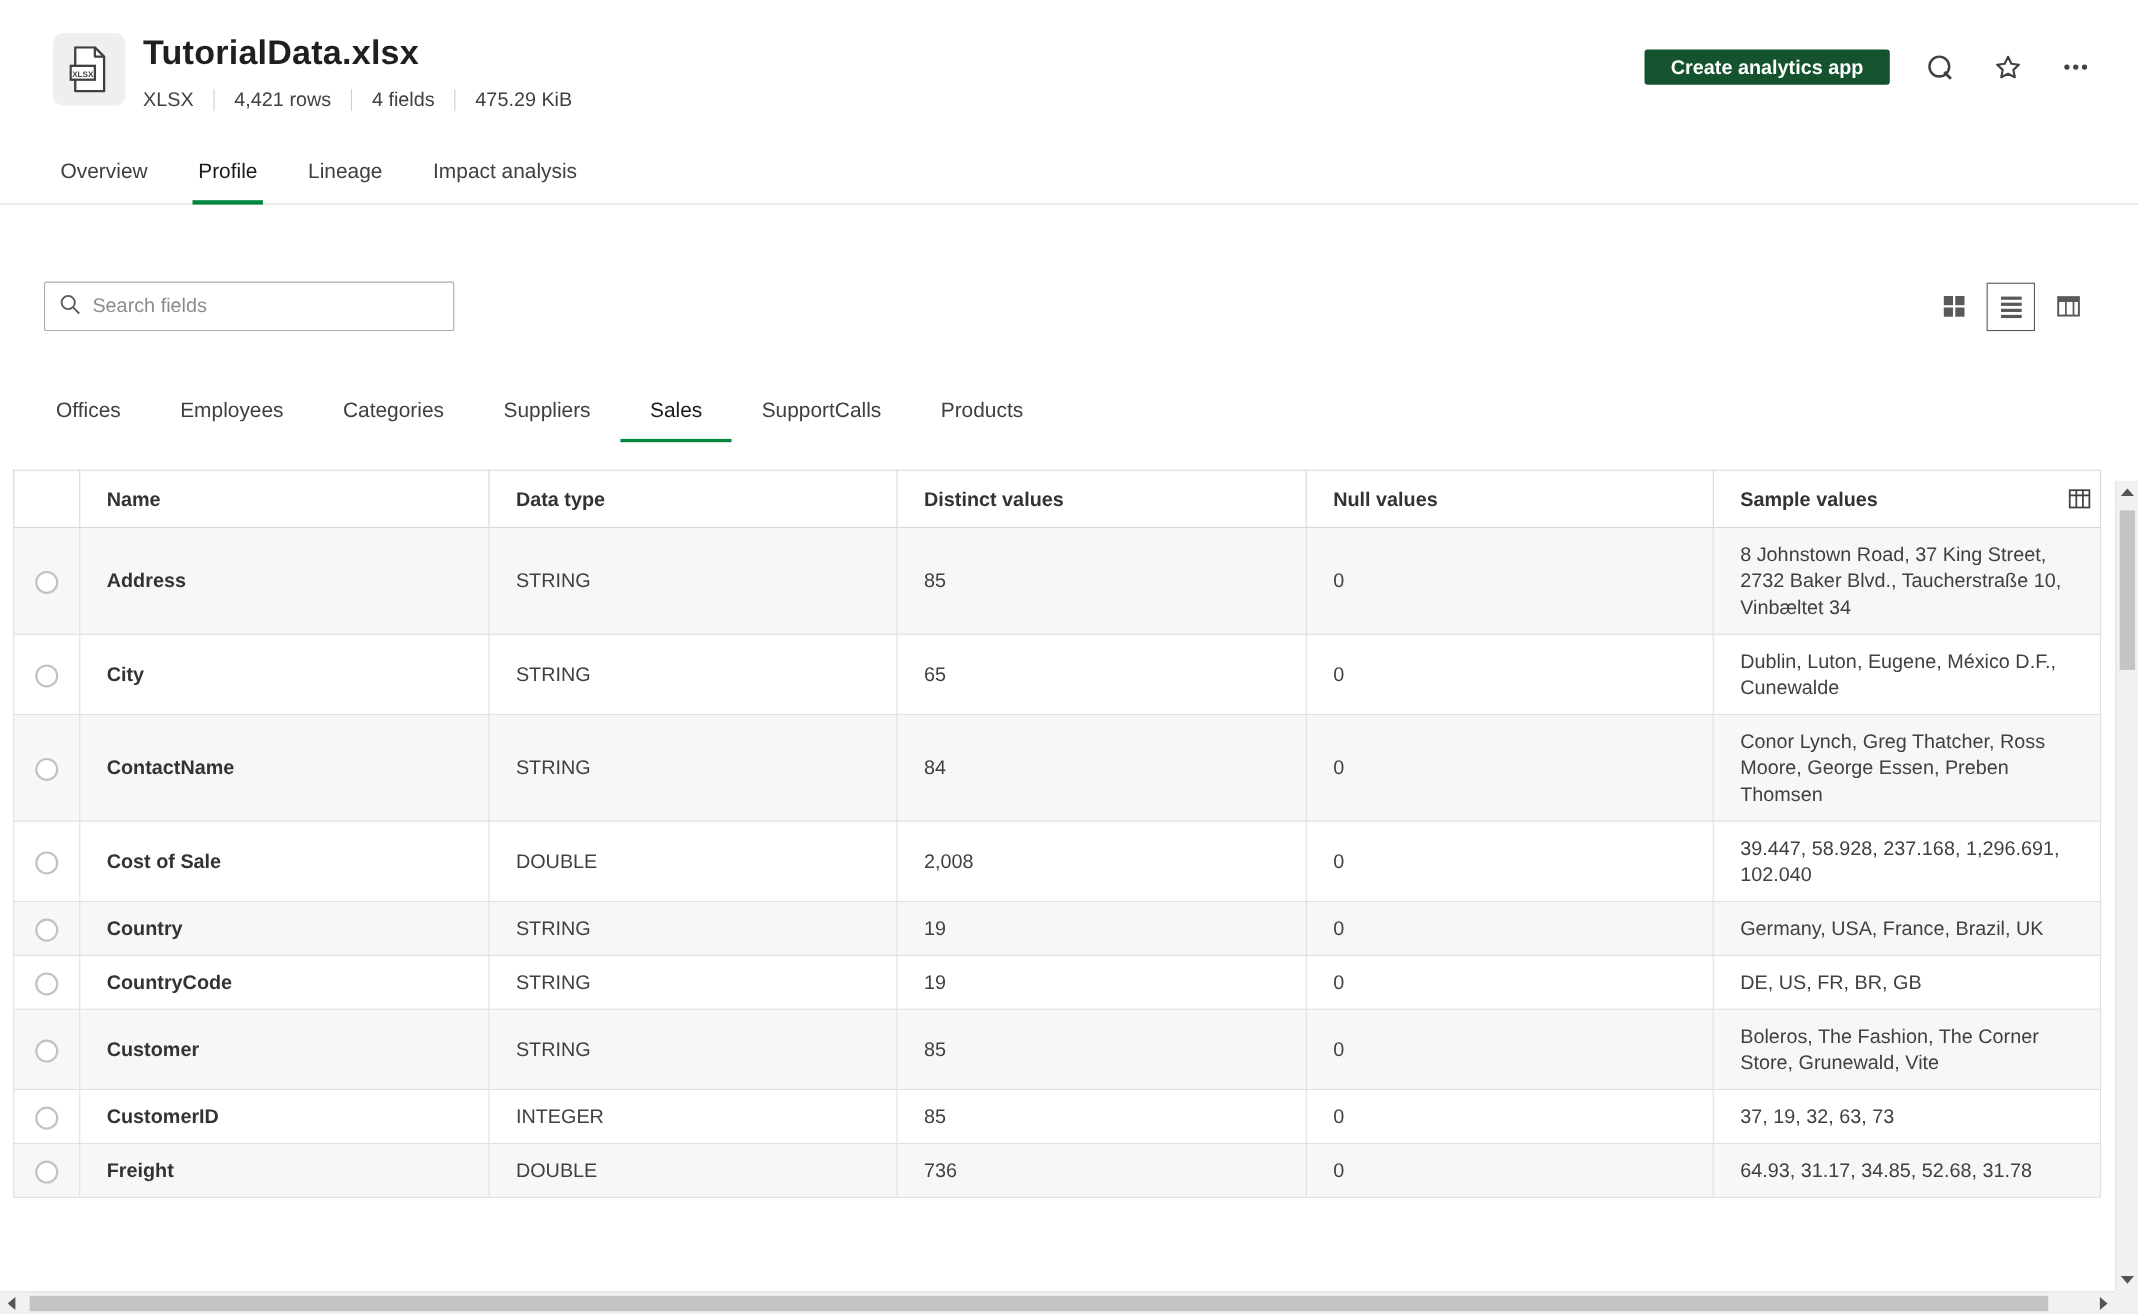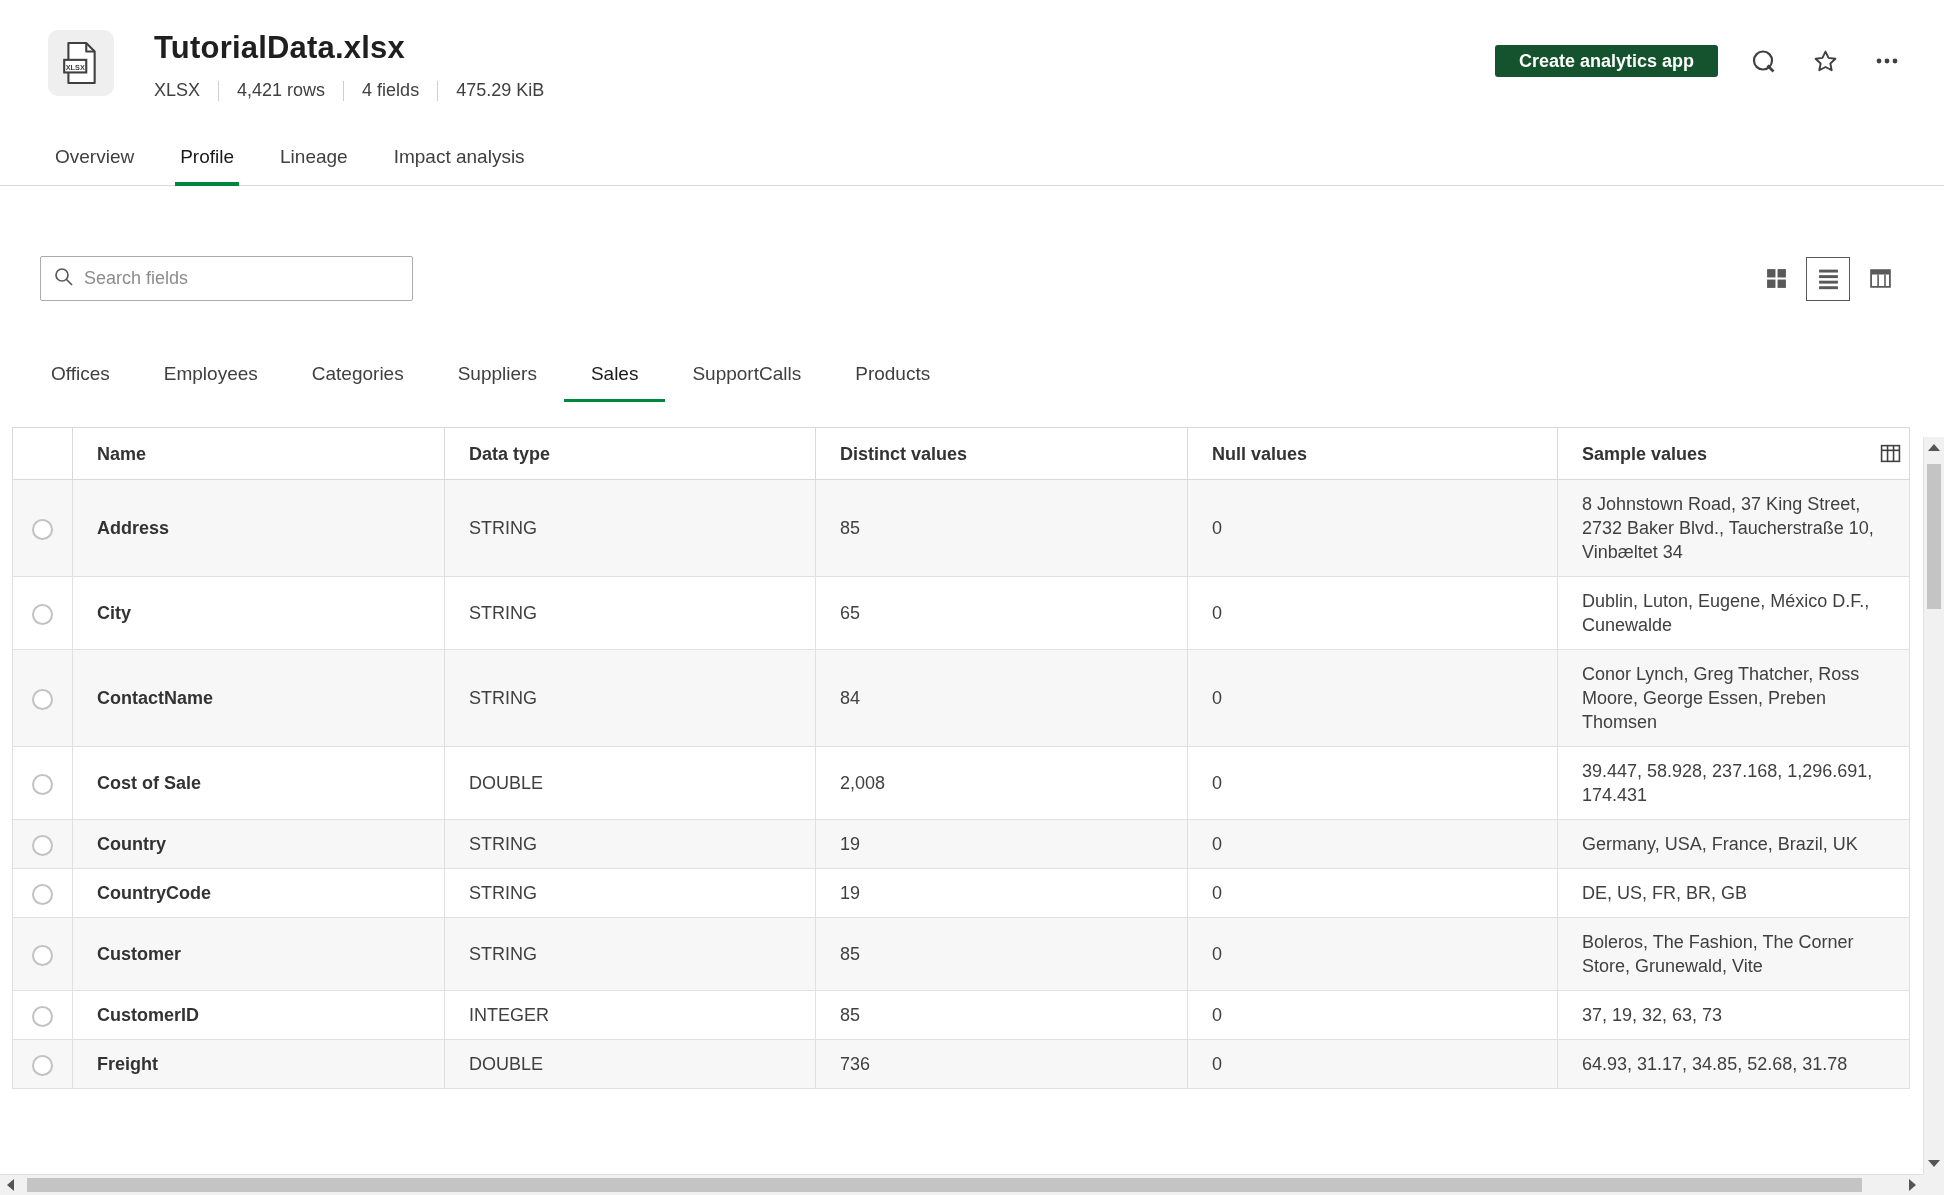--- a/index.html
+++ b/index.html
@@ -10,21 +10,21 @@
     background: #fff;
     position: relative;
   }
 
   
   .file-header { display: flex; align-items: flex-start; padding: 30px 40px 0 48px; }
   .file-icon {
     width: 66px; height: 66px; border-radius: 10px; background: #efefef;
     display: flex; align-items: center; justify-content: center; flex: 0 0 auto;
   }
-  .file-text { margin-left: 40px; }
+  .file-text { margin-left: 16px; }
   .file-title { font-size: 31px; font-weight: 700; color: #1f1f1f; letter-spacing: 0.2px; }
   .file-meta { display: flex; align-items: center; margin-top: 14px; font-size: 18px; color: #404040; }
   .meta-sep { width: 1px; height: 20px; background: #cfcfcf; margin: 0 18px; }
 
   .header-actions { margin-left: auto; display: flex; align-items: center; gap: 28px; padding-top: 14px; }
   .create-btn {
     background: #14532d; color: #fff; border: none; border-radius: 3px;
     height: 32px; padding: 0 24px; font-size: 18px; font-weight: 700;
     font-family: "Liberation Sans", sans-serif; cursor: pointer;
   }
@@ -254,21 +254,21 @@
         <td>84</td>
         <td>0</td>
         <td>Conor Lynch, Greg Thatcher, Ross Moore, George Essen, Preben Thomsen</td>
       </tr>
       <tr>
         <td class="col-select"><span class="radio"></span></td>
         <td class="cell-name">Cost of Sale</td>
         <td>DOUBLE</td>
         <td>2,008</td>
         <td>0</td>
-        <td>39.447, 58.928, 237.168, 1,296.691, 174.431</td>
+        <td>39.447, 58.928, 237.168, 1,296.691, 102.040</td>
       </tr>
       <tr>
         <td class="col-select"><span class="radio"></span></td>
         <td class="cell-name">Country</td>
         <td>STRING</td>
         <td>19</td>
         <td>0</td>
         <td>Germany, USA, France, Brazil, UK</td>
       </tr>
       <tr>

